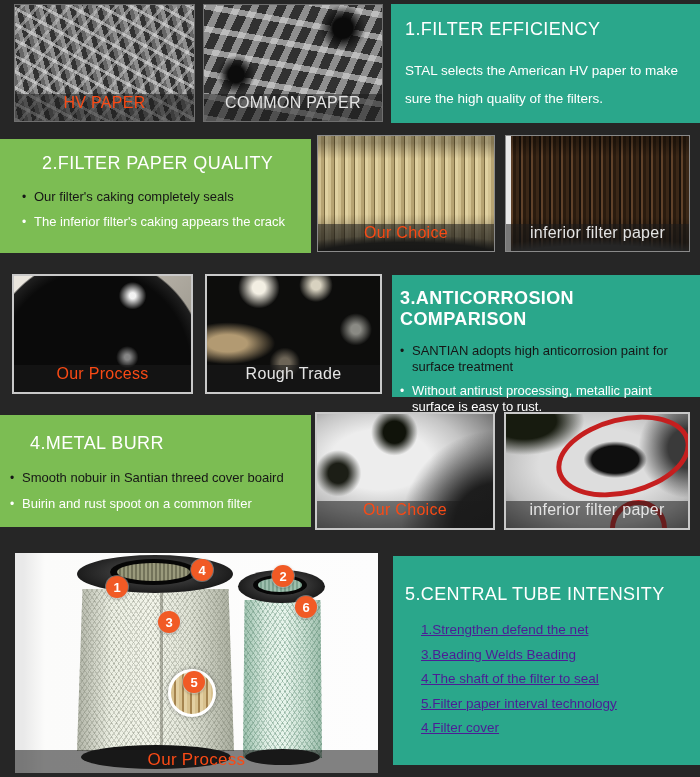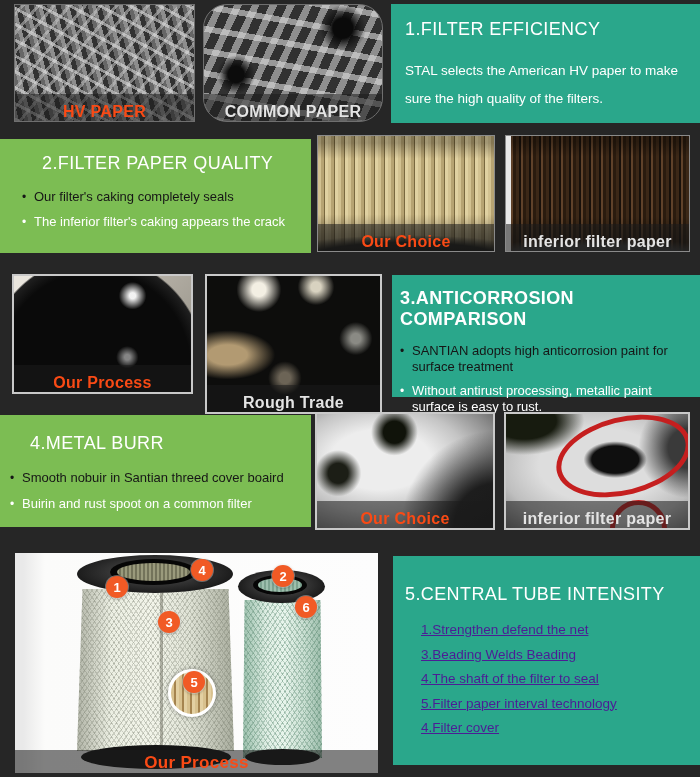--- a/index.html
+++ b/index.html
@@ -10,22 +10,22 @@
   }
   .abs{position:absolute;box-sizing:border-box;}
   
   .photo{position:absolute;box-sizing:border-box;overflow:hidden;}
   .b1{border:1px solid #6f6f6f;}
   .b2{border:1px solid #8a8a8a;}
   .b3{border:2px solid #c9c9c9;}
   .caption-bar{
     position:absolute;left:0;right:0;bottom:0;height:27px;
     background:rgba(28,28,28,.55);
-    display:flex;align-items:flex-end;justify-content:center;
-    font-size:16px;letter-spacing:.3px;font-weight:bold;
+    display:flex;align-items:flex-start;justify-content:center;
+    font-size:16px;letter-spacing:.3px;
   }
   .cap-orange{color:#f94a15;}
   .cap-white{color:#e4e4e4;}
   
   .teal-box{background:#2aa78b;color:#fff;}
   .green-box{background:#7cbd53;color:#fff;}
   .box-title{font-size:18px;font-weight:400;color:#fff;letter-spacing:.4px;margin:0;}
   .box-body{font-size:13.5px;line-height:28px;margin:0;}
   .b-row{display:flex;align-items:flex-start;font-size:13px;line-height:16px;}
   .b-row .dot{flex:0 0 12px;font-size:12px;line-height:16px;text-align:left;}
@@ -35,21 +35,21 @@
   .sem-hv{background:
     repeating-linear-gradient(28deg, rgba(225,225,225,.55) 0 3px, rgba(70,70,70,0) 3px 14px),
     repeating-linear-gradient(-50deg, rgba(205,205,205,.5) 0 3px, rgba(40,40,40,0) 3px 12px),
     repeating-linear-gradient(75deg, rgba(170,170,170,.65) 0 4px, rgba(30,30,30,.65) 4px 9px, rgba(120,120,120,.45) 9px 13px),
     #585858;}
   .sem-common{background:
     radial-gradient(circle at 78% 20%, #0a0a0a 0 6%, rgba(0,0,0,0) 14%),
     radial-gradient(circle at 18% 60%, #0c0c0c 0 5%, rgba(0,0,0,0) 12%),
     repeating-linear-gradient(10deg, rgba(220,220,220,.6) 0 6px, rgba(0,0,0,0) 6px 22px),
     repeating-linear-gradient(-65deg, rgba(195,195,195,.55) 0 7px, rgba(20,20,20,.5) 7px 16px),
-    #4e4e4e; border-radius: 24px;}
+    #4e4e4e;}
   .pleat-tan{background:
     linear-gradient(180deg, rgba(0,0,0,.28) 0 6%, rgba(0,0,0,0) 20% 68%, rgba(0,0,0,.25) 84%, rgba(0,0,0,.5) 100%),
     radial-gradient(ellipse 130% 32% at 50% 106%, #2a2a24 0 42%, rgba(42,42,36,0) 62%),
     repeating-linear-gradient(90deg, #d3c291 0 3px, #b6a372 3px 6px, #79683f 6px 7px, #e0d1a1 7px 10px);}
   .pleat-brown{background:
     linear-gradient(90deg, #e8e8e8 0 5px, rgba(0,0,0,0) 5px),
     linear-gradient(180deg, rgba(0,0,0,.3) 0 5%, rgba(0,0,0,0) 18% 70%, rgba(0,0,0,.35) 90%),
     radial-gradient(ellipse 130% 30% at 50% 107%, #4e4e4e 0 40%, rgba(78,78,78,0) 60%),
     repeating-linear-gradient(90deg, #3c2817 0 3px, #17100a 3px 5px, #60422a 5px 7px, #2a1b0e 7px 10px);}
   .gloss-dome{background:
@@ -147,21 +147,21 @@
     <div class="caption-bar">
       <span class="cap-white">inferior filter paper</span>
     </div>
   </div>
 
   <div class="photo gloss-dome b3" style="left:12px;top:274px;width:181px;height:120px;">
     <div class="caption-bar">
       <span class="cap-orange">Our Process</span>
     </div>
   </div>
-  <div class="photo rough-dark b3" style="left:205px;top:274px;width:177px;height:140px;">
+  <div class="photo rough-dark b3" style="left:205px;top:274px;width:177px;height:120px;">
     <div class="caption-bar">
       <span class="cap-white">Rough Trade</span>
     </div>
   </div>
   <div class="abs teal-box" style="left:392px;top:275px;width:308px;height:122px;padding:13px 0 0 8px;">
     <h2 class="box-title" style="font-size:18px;font-weight:bold;">3.ANTICORROSION COMPARISON</h2>
     <div class="b-row txt-dark" style="margin-top:13px;">
       <span class="dot">•</span>
       <span style="width:268px;">SANTIAN adopts high anticorrosion paint for surface treatment</span>
     </div>

